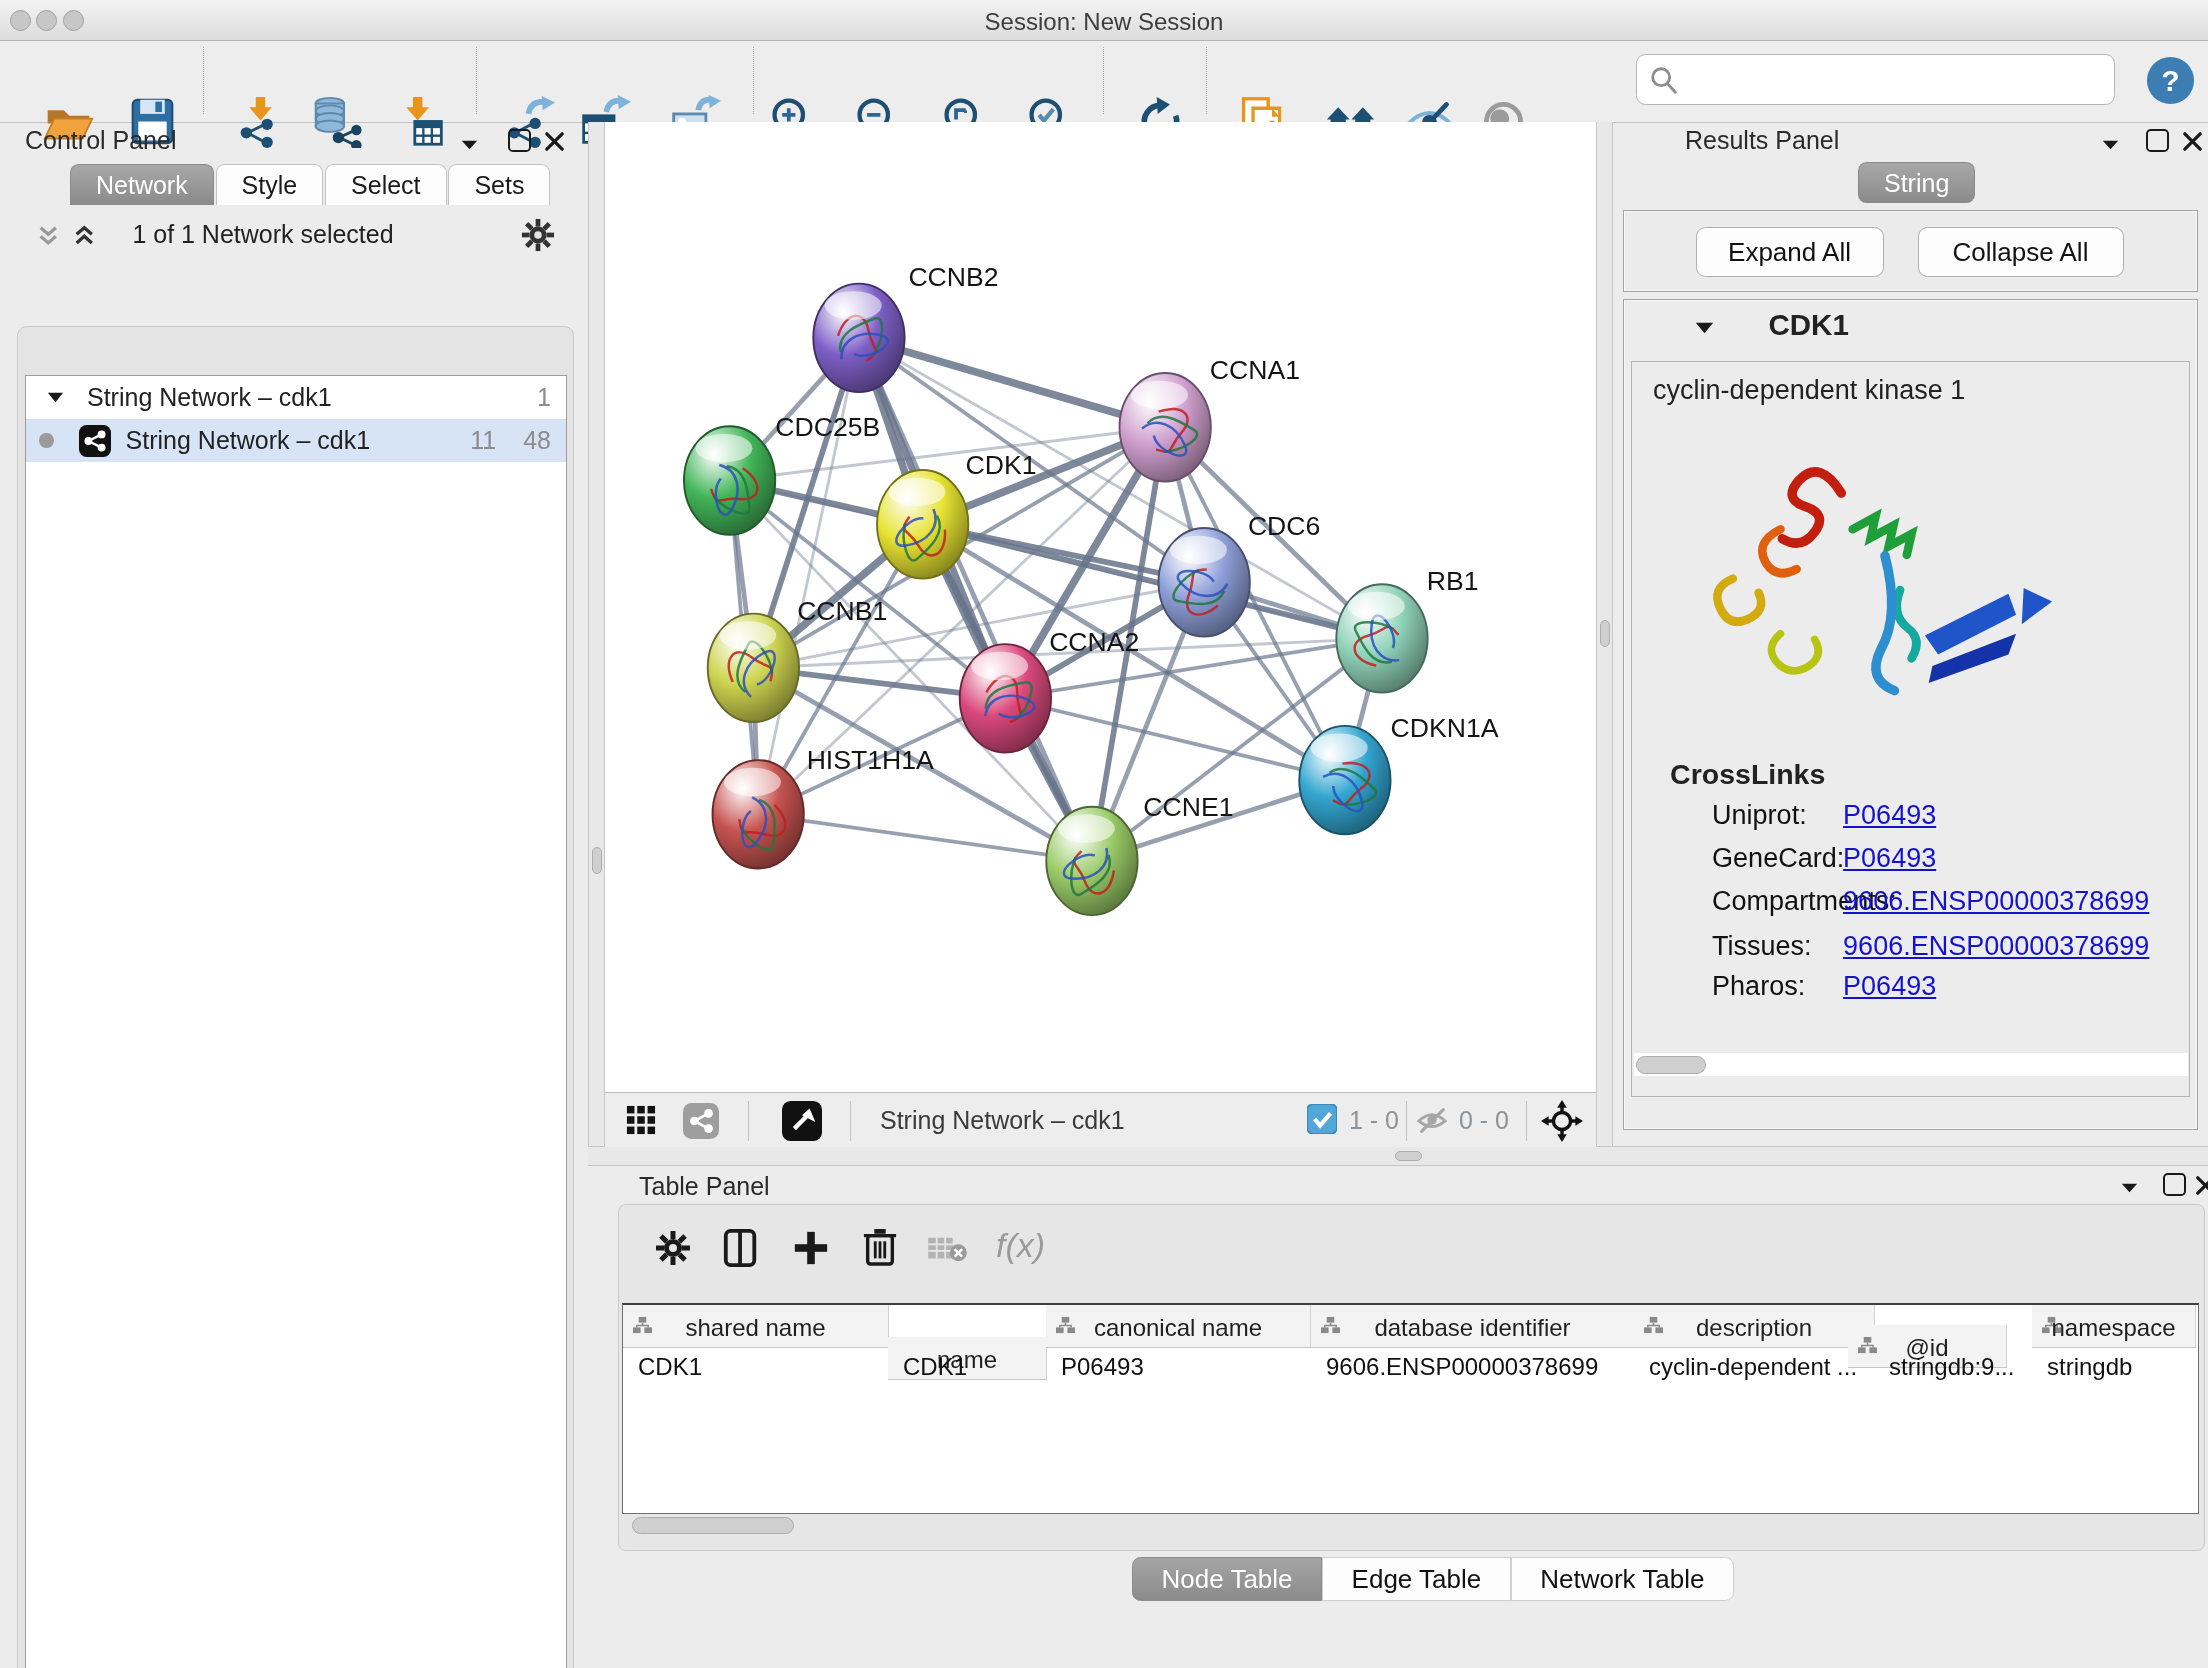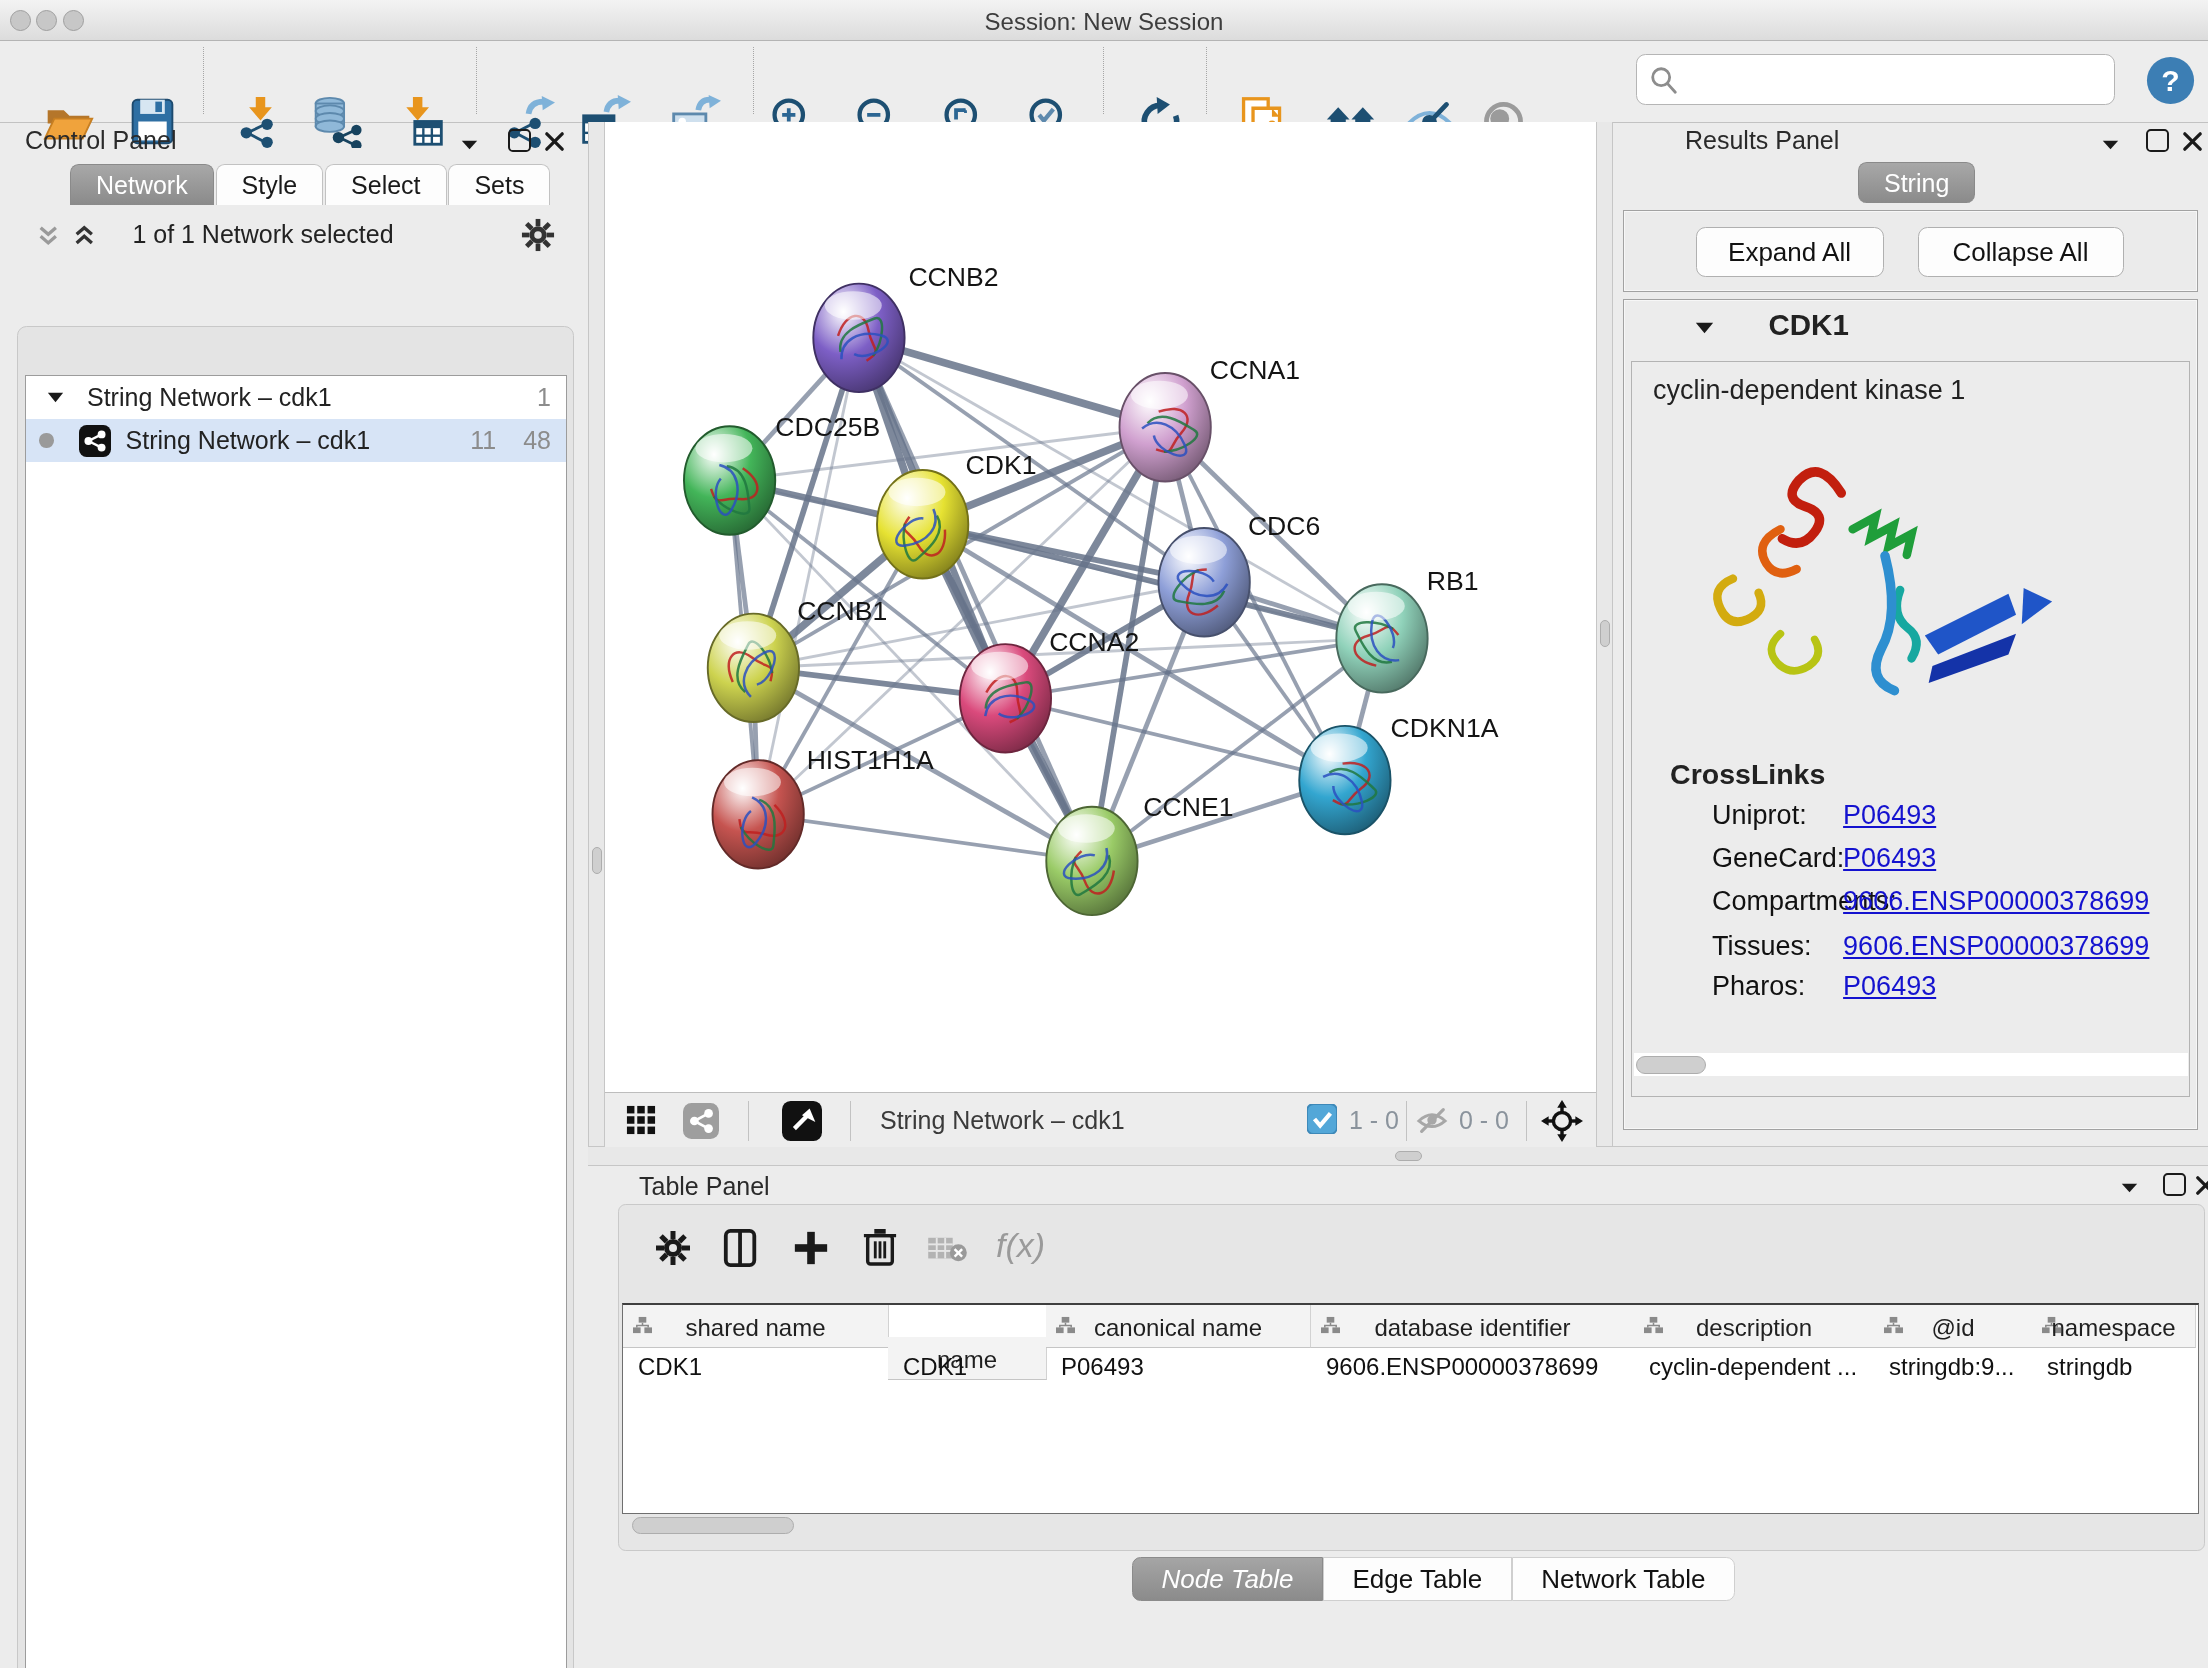--- a/index.html
+++ b/index.html
@@ -51,21 +51,21 @@
   .xl-label{position:absolute;left:80px;font-size:27px;color:#111;}
   .xl-value{position:absolute;left:211px;font-size:27px;text-decoration:underline;}
   
   #tp-inner{left:618px;top:1204px;width:1585px;height:345px;background:#e6e6e6;border:1px solid #c9c9c9;border-radius:7.6px;}
   #node-table{left:622px;top:1303px;width:1575px;height:208px;background:#fff;border:1.9px solid #6f6f6f;border-top:2.9px solid #3f3f3f;}
   .th{position:absolute;top:0;height:42px;background:#f3f3f3;border-right:1px solid #d2d2d2;border-bottom:1px solid #c5c5c5;}
   .th-label{position:absolute;width:100%;text-align:center;top:8.6px;font-size:24px;color:#1f1f1f;}
   .td{position:absolute;top:42px;height:38px;font-size:24px;color:#111;padding:5.7px 0 0 15px;box-sizing:border-box;
       white-space:nowrap;overflow:hidden;}
   .bt-tab{height:42px;line-height:42px;padding:0 28.5px;font-size:26px;background:#fdfdfd;color:#111;border:1px solid #cfcfcf;}
-  .bt-tab.sel{background:linear-gradient(#a5a5a5,#8b8b8b);color:#fff;border-color:#8b8b8b;font-style:italic;}
+  .bt-tab.sel{background:linear-gradient(#a5a5a5,#8b8b8b);color:#fff;border-color:#8b8b8b;}
   .bt-tab:first-child{border-radius:8.6px 0 0 8.6px;}
   .bt-tab:last-child{border-radius:0 8.6px 8.6px 0;}
   
   .sb-btn{background:#fdfdfd;border:1.9px solid #a8a8a8;display:flex;align-items:center;justify-content:center;}
 </style>
 </head>
 <body>
 
 <div id="app">
 
@@ -817,21 +817,21 @@
             <rect x="6" y="1" width="8" height="6"></rect>
             <rect x="0" y="12" width="8" height="6"></rect>
             <rect x="12" y="12" width="8" height="6"></rect>
           </g>
           <g stroke="#8a8a8a" stroke-width="1.6" fill="none">
             <path d="M10,7 v3 M4,12 v-2 h12 v2"></path>
           </g>
         </svg>
         <span class="th-label">description</span>
       </div>
-      <div class="th" style="left: 1251px; width: 158px;">
+      <div class="th" style="left: 1225px; width: 158px; margin-top: 20px;">
         <svg style="position:absolute;left:9.5px;top:11.4px" width="19" height="19" viewBox="0 0 20 20">
           <g fill="#8a8a8a">
             <rect x="6" y="1" width="8" height="6"></rect>
             <rect x="0" y="12" width="8" height="6"></rect>
             <rect x="12" y="12" width="8" height="6"></rect>
           </g>
           <g stroke="#8a8a8a" stroke-width="1.6" fill="none">
             <path d="M10,7 v3 M4,12 v-2 h12 v2"></path>
           </g>
         </svg>

